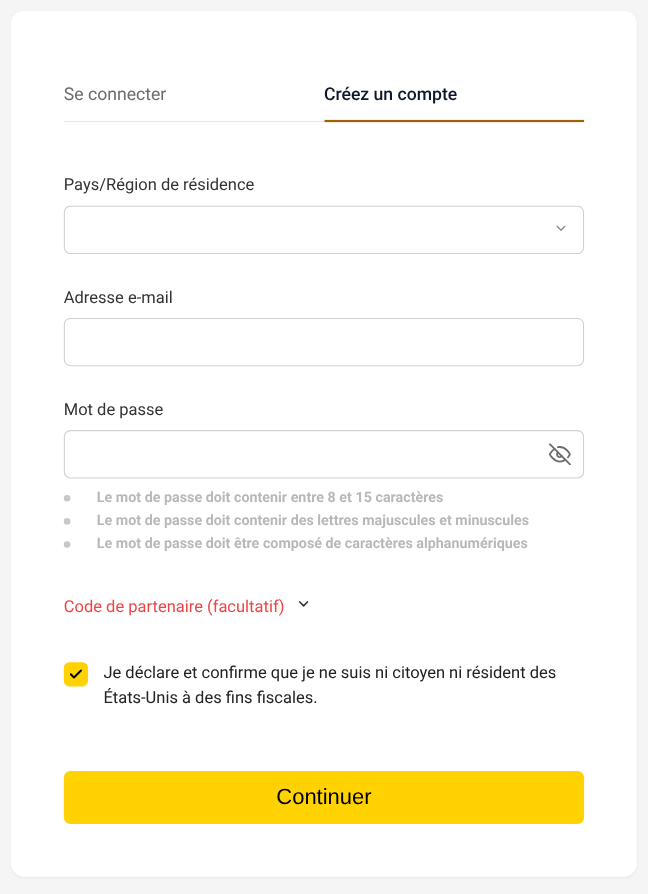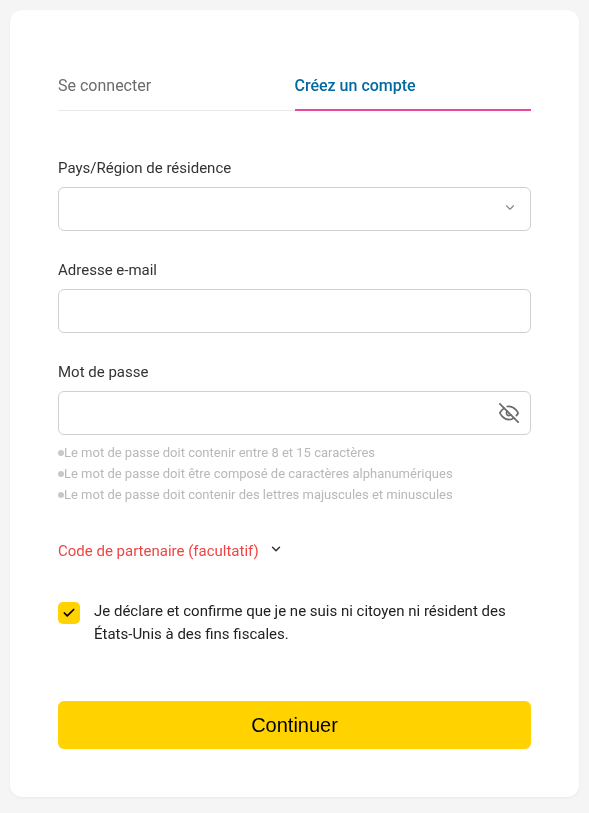--- a/index.html
+++ b/index.html
@@ -28,23 +28,23 @@
     }
     .tab {
       flex: 1;
       padding: 14px 0;
       font-size: 16px;
       cursor: pointer;
       border-bottom: 1px solid #e8e8e8;
       color: #6b6b6b;
     }
     .tab.active {
-      color: #0369a1;
+      color: #0f172a;
       font-weight: 500;
-      border-bottom: 2px solid #ec4899;
+      border-bottom: 2px solid #a16207;
     }
     .field-group {
       margin-bottom: 30px;
     }
     .field-label {
       font-size: 15px;
       color: #333;
       margin-bottom: 10px;
       display: block;
     }
@@ -100,24 +100,25 @@
       display: flex;
       align-items: center;
     }
     .hints {
       margin-top: 10px;
       list-style: none;
     }
     .hints li {
       display: flex;
       align-items: center;
-      gap: 0;
+      gap: 24px;
       font-size: 13px;
       color: #b8b8b8;
       margin-bottom: 6px;
+      font-weight: bold;
     }
     .hint-dot {
       width: 6px;
       height: 6px;
       border-radius: 50%;
       background: #c8c8c8;
       flex-shrink: 0;
     }
     .partner-toggle {
       display: flex;
@@ -202,25 +203,25 @@
         </svg>
       </span>
     </div>
     <ul class="hints">
       <li>
           <span class="hint-dot"></span>
           <span>Le mot de passe doit contenir entre 8 et 15 caractères</span>
         </li>
       <li>
           <span class="hint-dot"></span>
-          <span>Le mot de passe doit être composé de caractères alphanumériques</span>
+          <span>Le mot de passe doit contenir des lettres majuscules et minuscules</span>
         </li>
       <li>
           <span class="hint-dot"></span>
-          <span>Le mot de passe doit contenir des lettres majuscules et minuscules</span>
+          <span>Le mot de passe doit être composé de caractères alphanumériques</span>
         </li>
     </ul>
   </div>
 
   <div class="partner-toggle">
     <span>Code de partenaire (facultatif)</span>
     <span>
       <svg width="14" height="14" viewBox="0 0 24 24" fill="none" stroke="#333" stroke-width="2.5" stroke-linecap="round" stroke-linejoin="round">
           <polyline points="6 9 12 15 18 9"></polyline>
         </svg>

